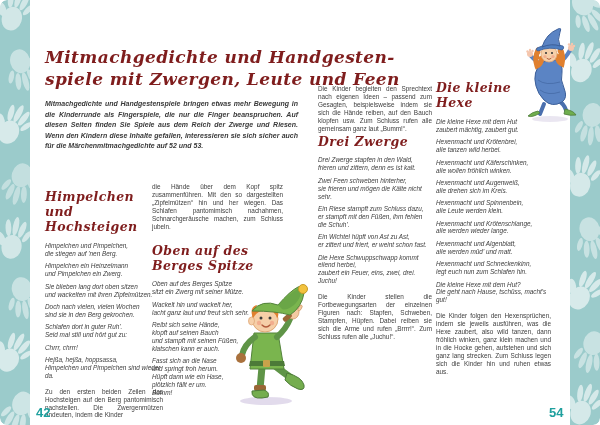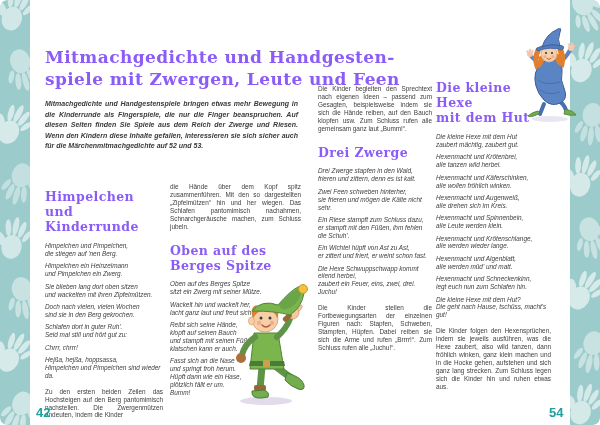--- a/index.html
+++ b/index.html
@@ -4,39 +4,39 @@
 <style>
   html,body{margin:0;padding:0;background:#fff;}
   .spread{position:relative;width:600px;height:425px;background:#fff;overflow:hidden;
           font-family:"Liberation Sans",sans-serif;border-radius:7px;}
   
   .strip{position:absolute;top:0;width:30px;height:425px;overflow:hidden;}
   .strip-left{left:0;border-radius:7px 0 0 7px;}
   .strip-right{right:0;border-radius:0 7px 7px 0;}
   .strip svg{display:block;}
   
-  .script{font-family:"DejaVu Serif",serif;color:#8b5cf6;
+  .script{font-family:"DejaVu Serif",serif;font-style:italic;color:#7f1d1d;
           font-weight:bold;letter-spacing:.4px;}
   .title{position:absolute;left:45px;top:46px;font-size:17px;line-height:22px;margin:0;}
   .intro{position:absolute;left:45px;top:99px;width:253px;margin:0;
          font-size:7px;line-height:10.6px;font-weight:bold;font-style:italic;
          color:#3a3a3a;text-align:justify;}
   .col{position:absolute;color:#3d3d3d;font-size:6.4px;line-height:7.9px;}
   .col-heading{font-size:12.5px;line-height:15px;margin:0 0 8px 0;}
   .col-heading.one-line{margin-bottom:7px;}
   .stanza{font-style:italic;margin:0 0 4.5px 0;color:#3d3d3d;}
   .instruction{text-align:justify;margin:8px 0 0 0;color:#3d3d3d;}
   .instruction.first{margin-top:0;}
   
   .col1{left:45px;top:189px;width:118px;}
-  .col2{left:170px;top:183px;width:131px;}
+  .col2{left:152px;top:183px;width:131px;}
   .col3{left:318px;top:85px;width:114px;}
   .col4{left:436px;top:80px;width:115px;}
   .col2 .col-heading{margin-top:13px;}
-  .col3 .col-heading{margin-top:13px;}
+  .col3 .col-heading{margin-top:2px;}
   
   .elf{position:absolute;left:224px;top:281px;width:88px;height:128px;}
   .witch{position:absolute;left:524px;top:28px;width:56px;height:96px;}
   
   .pagenum{position:absolute;top:405px;font-size:13px;font-weight:bold;color:#1fa09e;}
   .pagenum-left{left:36px;}
   .pagenum-right{left:549px;}
 </style>
 </head>
 <body>
@@ -91,21 +91,21 @@
   <h1 class="script title">
     <span>Mitmachgedichte und Handgesten-</span><br>
     <span>spiele mit Zwergen, Leute und Feen</span>
   </h1>
 
   <p class="intro">Mitmachgedichte und Handgestenspiele bringen etwas mehr Bewegung in die Kinderrunde als Fingerspiele, die nur die Finger beanspruchen. Auf diesen Seiten finden Sie Spiele aus dem Reich der Zwerge und Riesen. Wenn den Kindern diese Inhalte gefallen, interessieren sie sich sicher auch für die Märchenmitmachgedichte auf 52 und 53.</p>
 
   <div class="col col1">
     <h2 class="script col-heading">
       <span>Himpelchen</span><br>
-      <span>und Kinderrunde</span>
+      <span>und Hochsteigen</span>
     </h2>
     <div>
         <p class="stanza">Himpelchen und Pimpelchen,<br>die stiegen auf 'nen Berg.</p>
         <p class="stanza">Himpelchen ein Heinzelmann<br>und Pimpelchen ein Zwerg.</p>
         <p class="stanza">Sie blieben lang dort oben sitzen<br>und wackelten mit ihren Zipfelmützen.</p>
         <p class="stanza">Doch nach vielen, vielen Wochen<br>sind sie in den Berg gekrochen.</p>
         <p class="stanza">Schlafen dort in guter Ruh'.<br>Seid mal still und hört gut zu:</p>
         <p class="stanza">Chrrr, chrrr!</p>
         <p class="stanza">Hejßa, hejßa, hoppsassa,<br>Himpelchen und Pimpelchen sind wieder da.</p>
       </div>
@@ -173,21 +173,20 @@
         <p class="stanza">Ein Riese stampft zum Schluss dazu,<br>er stampft mit den Füßen, ihm fehlen die Schuh'.</p>
         <p class="stanza">Ein Wichtel hüpft von Ast zu Ast,<br>er zittert und friert, er weint schon fast.</p>
         <p class="stanza">Die Hexe Schwuppschwapp kommt eilend herbei,<br>zaubert ein Feuer, eins, zwei, drei.<br>Juchu!</p>
       </div>
     <p class="instruction">Die Kinder stellen die Fortbewegungsarten der einzelnen Figuren nach: Stapfen, Schweben, Stampfen, Hüpfen. Dabei reiben sie sich die Arme und rufen „Brrrr!“. Zum Schluss rufen alle „Juchu!“.</p>
   </div>
 
   <div class="col col4">
     <h2 class="script col-heading">
       <span>Die kleine Hexe</span><br>
-      <span>mit dem Hut</span>
     </h2>
     <div>
         <p class="stanza">Die kleine Hexe mit dem Hut<br>zaubert mächtig, zaubert gut.</p>
         <p class="stanza">Hexenmacht und Krötenbrei,<br>alle tanzen wild herbei.</p>
         <p class="stanza">Hexenmacht und Käferschinken,<br>alle wollen fröhlich winken.</p>
         <p class="stanza">Hexenmacht und Augenweiß,<br>alle drehen sich im Kreis.</p>
         <p class="stanza">Hexenmacht und Spinnenbein,<br>alle Leute werden klein.</p>
         <p class="stanza">Hexenmacht und Krötenschlange,<br>alle werden wieder lange.</p>
         <p class="stanza">Hexenmacht und Algenblatt,<br>alle werden müd' und matt.</p>
         <p class="stanza">Hexenmacht und Schneckenkinn,<br>legt euch nun zum Schlafen hin.</p>

